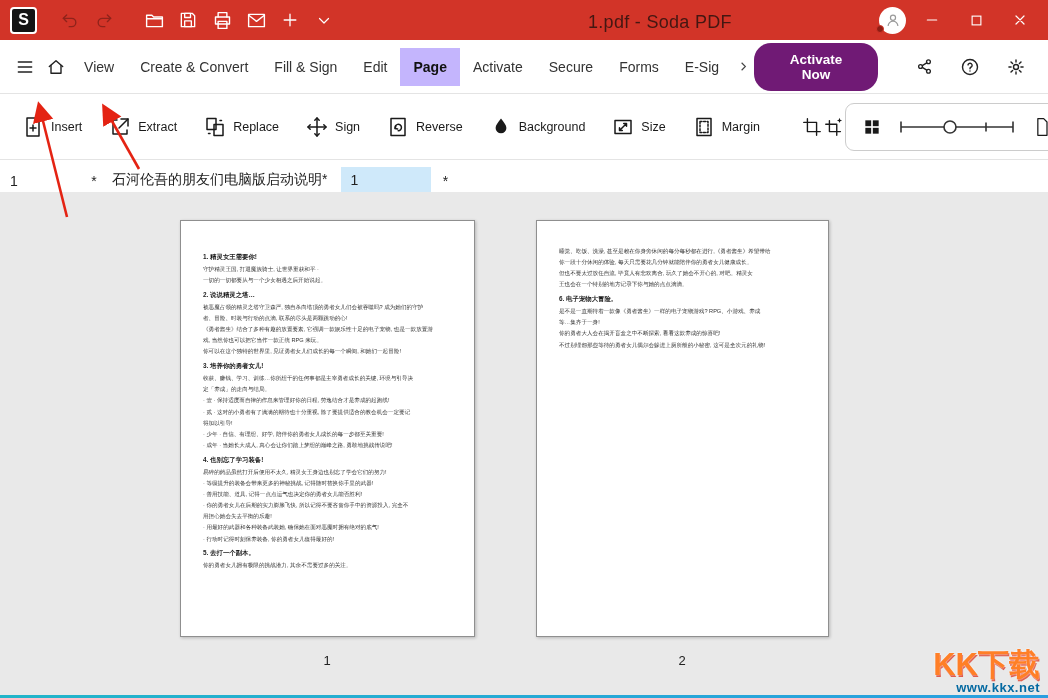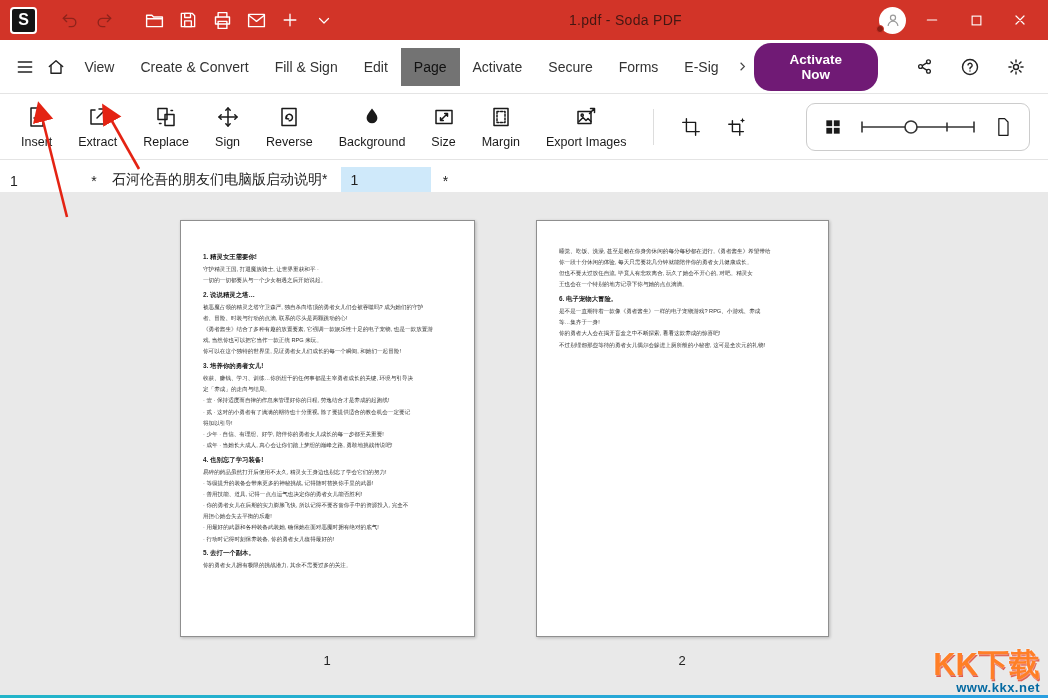--- a/index.html
+++ b/index.html
@@ -7,43 +7,43 @@
   body{font-family:"Liberation Sans","DejaVu Sans",sans-serif;background:#fff;position:relative;overflow:hidden}
 
   
   .titlebar{height:40px;background:#d23428;display:flex;align-items:center;padding:0 10px;position:relative}
   .logo{width:27px;height:27px;border:2px solid #fff;background:#141414;color:#fff;font-weight:bold;
         display:flex;align-items:center;justify-content:center;font-size:16px;border-radius:4px;margin-right:16px}
   .tb-icon{width:34px;height:32px;display:flex;align-items:center;justify-content:center;cursor:pointer}
   .tb-icon svg{stroke:#fff;fill:none;stroke-width:1.6;stroke-linecap:round;stroke-linejoin:round}
   .tb-icon.dim svg{stroke:#8f231b}
   .grp-gap{margin-left:16px}
-  .tb-title{position:absolute;left:569px;top:12px;font-size:14px;color:#441712;letter-spacing:.3px}
+  .tb-title{position:absolute;left:588px;top:12px;font-size:18px;color:#441712;letter-spacing:.3px}
   .tb-right{margin-left:auto;display:flex;align-items:center;gap:8px}
   .avatar{width:27px;height:27px;border-radius:50%;background:#fff;position:relative;display:flex;align-items:center;justify-content:center;cursor:pointer}
   .avatar svg{stroke:#9a9a9a;fill:none;stroke-width:1.6}
   .avatar .dot{position:absolute;left:-3px;bottom:1px;width:8px;height:8px;border-radius:50%;background:#8f1d14;border:1px solid #d23428}
   .win-btn{width:36px;height:32px;display:flex;align-items:center;justify-content:center;cursor:pointer}
   .win-btn svg{stroke:#fff;fill:none;stroke-width:1.8;stroke-linecap:round}
 
   
   .menubar{height:54px;display:flex;align-items:center;border-bottom:1px solid #e4e4e4;padding:0 10px}
   .mb-icon{width:36px;height:36px;display:flex;align-items:center;justify-content:center;cursor:pointer}
   .mb-icon svg{stroke:#222;fill:none;stroke-width:1.7;stroke-linecap:round;stroke-linejoin:round}
   .menu-item{font-size:14px;color:#333;padding:11px 13px;cursor:pointer;white-space:nowrap}
-  .menu-item.active{background:#737373;color:#111;font-weight:normal}
+  .menu-item.active{background:#c4b5fd;color:#111;font-weight:bold}
   .menu-more{width:26px;height:30px;display:flex;align-items:center;justify-content:center;cursor:pointer}
   .menu-more svg{stroke:#444;fill:none;stroke-width:1.8}
   .activate-btn{margin-left:auto;background:#701a75;color:#fff;border:none;border-radius:17px;
         padding:9px 26px;font-size:13.5px;font-weight:bold;cursor:pointer;font-family:inherit}
   .mb-right{display:flex;align-items:center;gap:10px;margin-left:28px;margin-right:4px}
 
   
   .toolbar{height:66px;display:flex;align-items:center;padding:0 8px;border-bottom:1px solid #e4e4e4}
-  .tool{display:flex;flex-direction:column;align-items:center;justify-content:center;gap:6px;
+  .tool{display:flex;flex-direction:row;align-items:center;justify-content:center;gap:6px;
         padding:0 13px;height:100%;cursor:pointer;background:none;border:none;font-family:inherit}
   .tool svg{stroke:#1a1a1a;fill:none;stroke-width:1.5;stroke-linecap:round;stroke-linejoin:round}
   .tool .lbl{font-size:12.5px;color:#1a1a1a;white-space:nowrap}
   .v-div{width:1px;height:36px;background:#ddd;margin:0 14px}
   .tool-sm{width:46px;height:46px;display:flex;align-items:center;justify-content:center;cursor:pointer}
   .tool-sm svg{stroke:#1a1a1a;fill:none;stroke-width:1.5;stroke-linecap:round;stroke-linejoin:round}
   .viewbox{margin-left:auto;margin-right:10px;display:flex;align-items:center;gap:16px;
         border:1px solid #ccc;border-radius:9px;padding:0 16px;height:48px}
   .viewbox svg{stroke:#1a1a1a;fill:none;stroke-width:1.5}
 
@@ -267,29 +267,20 @@
         <path d="M8.5 15.5l7-7M8.5 15.5v-2.8M8.5 15.5h2.8M15.5 8.5v2.8M15.5 8.5h-2.8"></path>
       </svg>
     <span class="lbl">Size</span>
   </button>
   <button class="tool">
     <svg width="24" height="24" viewBox="0 0 24 24">
         <rect x="5" y="3.5" width="14" height="17"></rect>
         <rect x="8" y="6.5" width="8" height="11" stroke-dasharray="2 1.6"></rect>
       </svg>
     <span class="lbl">Margin</span>
-  </button>
-  <button class="tool">
-    <svg width="24" height="24" viewBox="0 0 24 24">
-        <rect x="4" y="6.5" width="13" height="12"></rect>
-        <circle cx="8.2" cy="10.2" r="1.1"></circle>
-        <path d="M5 16.5l4-4 3 3 2-2 3 3"></path>
-        <path d="M16.5 3.5h4v4M20.5 3.5l-5 5"></path>
-      </svg>
-    <span class="lbl">Export Images</span>
   </button>
 
   <div class="v-div"></div>
 
   <div class="tool-sm">
     <svg width="22" height="22" viewBox="0 0 24 24">
         <path d="M7 3v14h14"></path>
         <path d="M3 7h14v14"></path>
       </svg>
   </div>

